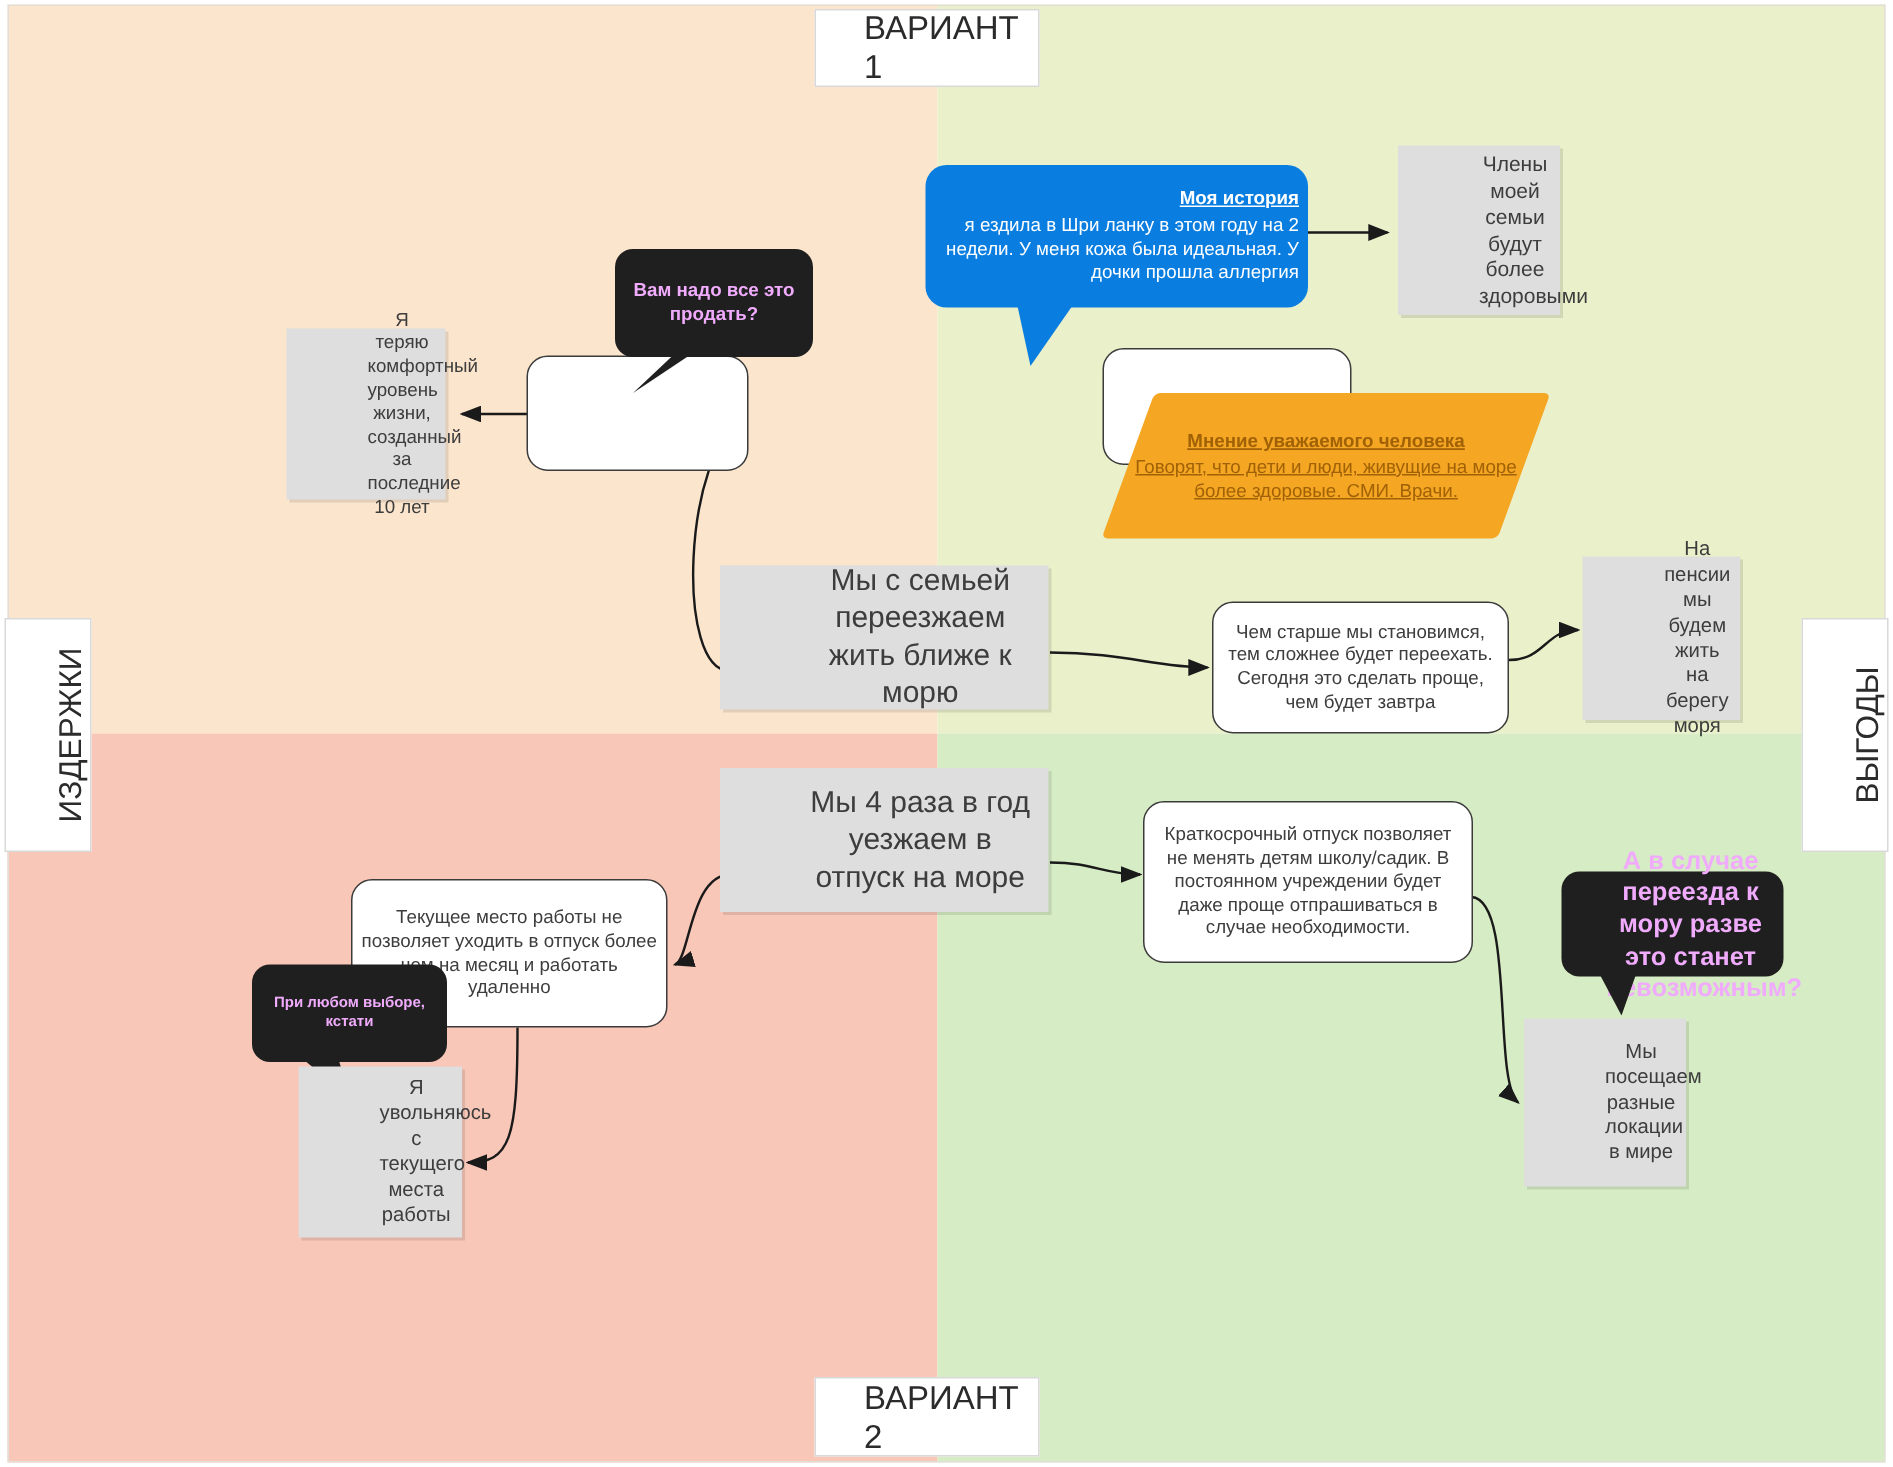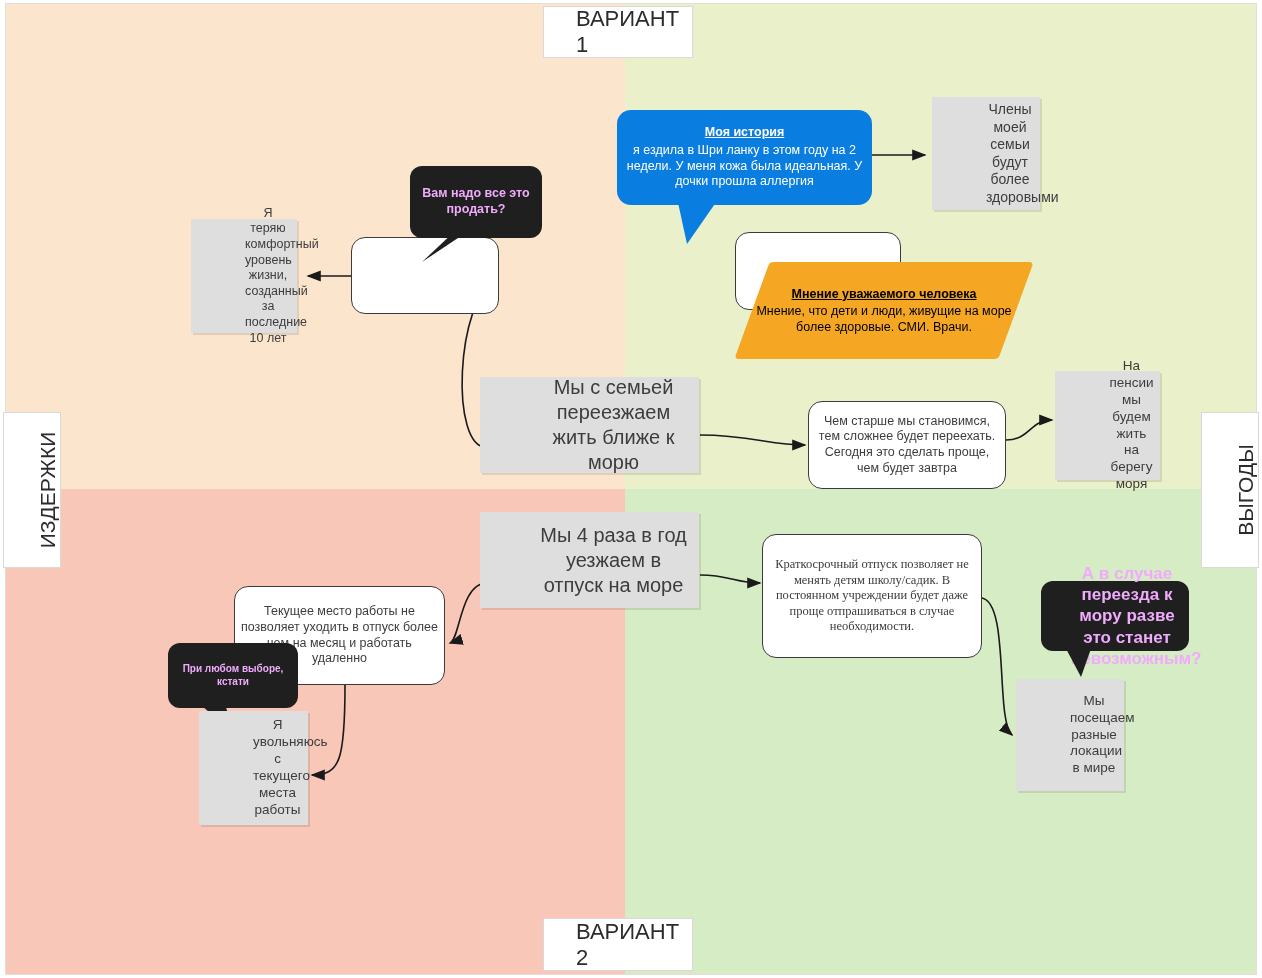--- a/index.html
+++ b/index.html
@@ -120,22 +120,23 @@
     border-radius: 4px;
   }
   .parallelogram .content {
     position: relative;
     width: 100%;
     height: 100%;
     display: flex;
     align-items: center;
     justify-content: flex-start;
     text-align: center;
-    color: #000000;
+    color: #a16207;
     line-height: 1.3;
+    text-decoration: underline;
   }
   .parallelogram .title { font-weight: bold; text-decoration: underline; display: block; margin-bottom: 1px; }
 
   
   .tail { position: absolute; }
 </style>
 </head>
 <body>
 
 <div id="canvas">
@@ -201,21 +202,21 @@
   <div style="position:absolute; left:410px; top:166px; width:132px; height:72px;">
     <div class="node bubble-black" style="left:0; top:0; width:132px; height:72px; font-size:12.5px;">
       <span class="txt">Вам надо все это продать?</span>
     </div>
     <svg class="tail" style="left:12px; top:64px; width:48px; height:36px;" viewBox="0 0 48 36">
       <polygon points="34,0 48,0 0,32" fill="#1f1f1f"></polygon>
     </svg>
   </div>
 
   <div style="position:absolute; left:617px; top:110px; width:255px; height:95px;">
-    <div class="node bubble-blue" style="left:0; top:0; width:255px; height:95px; font-size:12.5px;">
+    <div class="node bubble-blue" style="left:0; top:0; width:255px; height:95px; font-size:12.5px;text-align:right;">
       <span class="txt">
         <span class="title">Моя история</span>
         <span>я ездила в Шри ланку в этом году на 2 недели. У меня кожа была идеальная. У дочки прошла аллергия</span>
       </span>
     </div>
     <svg class="tail" style="left:60px; top:88px; width:60px; height:50px;" viewBox="0 0 60 50">
       <polygon points="0,0 42,0 10,46" fill="#0a7ee0"></polygon>
     </svg>
   </div>
 
@@ -225,21 +226,21 @@
 
   <div class="node white-round" style="left:735px; top:232px; width:166px; height:78px;">
     <span class="txt"></span>
   </div>
 
   <div class="parallelogram" style="left:752px; top:262px; width:264px; height:97px;">
     <div class="skewed"></div>
     <div class="content" style="font-size:12.5px;">
       <span class="txt">
         <span class="title">Мнение уважаемого человека</span>
-        <span>Мнение, что дети и люди, живущие на море более здоровые. СМИ. Врачи.</span>
+        <span>Говорят, что дети и люди, живущие на море более здоровые. СМИ. Врачи.</span>
       </span>
     </div>
   </div>
 
   <div class="node white-round" style="left:808px; top:401px; width:198px; height:88px; font-size:12.5px;">
     <span class="txt">Чем старше мы становимся, тем сложнее будет переехать. Сегодня это сделать проще, чем будет завтра</span>
   </div>
 
   <div class="node gray-box shadowed" style="left:1055px; top:371px; width:105px; height:109px; font-size:13.5px;">
     <span class="txt">На пенсии мы будем жить на берегу моря</span>
@@ -263,21 +264,21 @@
     </div>
     <svg class="tail" style="left:28px; top:58px; width:46px; height:36px;" viewBox="0 0 46 36">
       <polygon points="0,0 28,0 38,32" fill="#1f1f1f"></polygon>
     </svg>
   </div>
 
   <div class="node gray-box shadowed" style="left:199px; top:711px; width:109px; height:114px; font-size:13.5px;">
     <span class="txt">Я увольняюсь с текущего места работы</span>
   </div>
 
-  <div class="node white-round" style="left:762px; top:534px; width:220px; height:124px; font-size:12.5px;font-family:Liberation Serif, serif;">
+  <div class="node white-round" style="left:762px; top:534px; width:220px; height:108px; font-size:12.5px;">
     <span class="txt">Краткосрочный отпуск позволяет не менять детям школу/садик. В постоянном учреждении будет даже проще отпрашиваться в случае необходимости.</span>
   </div>
 
   <div style="position:absolute; left:1041px; top:581px; width:148px; height:70px;">
     <div class="node bubble-black" style="left:0; top:0; width:148px; height:70px; font-size:17px;padding-left:24px;">
       <span class="txt">А в случае переезда к мору разве это станет невозможным?</span>
     </div>
     <svg class="tail" style="left:22px; top:62px; width:46px; height:38px;" viewBox="0 0 46 38">
       <polygon points="0,0 30,0 18,34" fill="#1f1f1f"></polygon>
     </svg>

